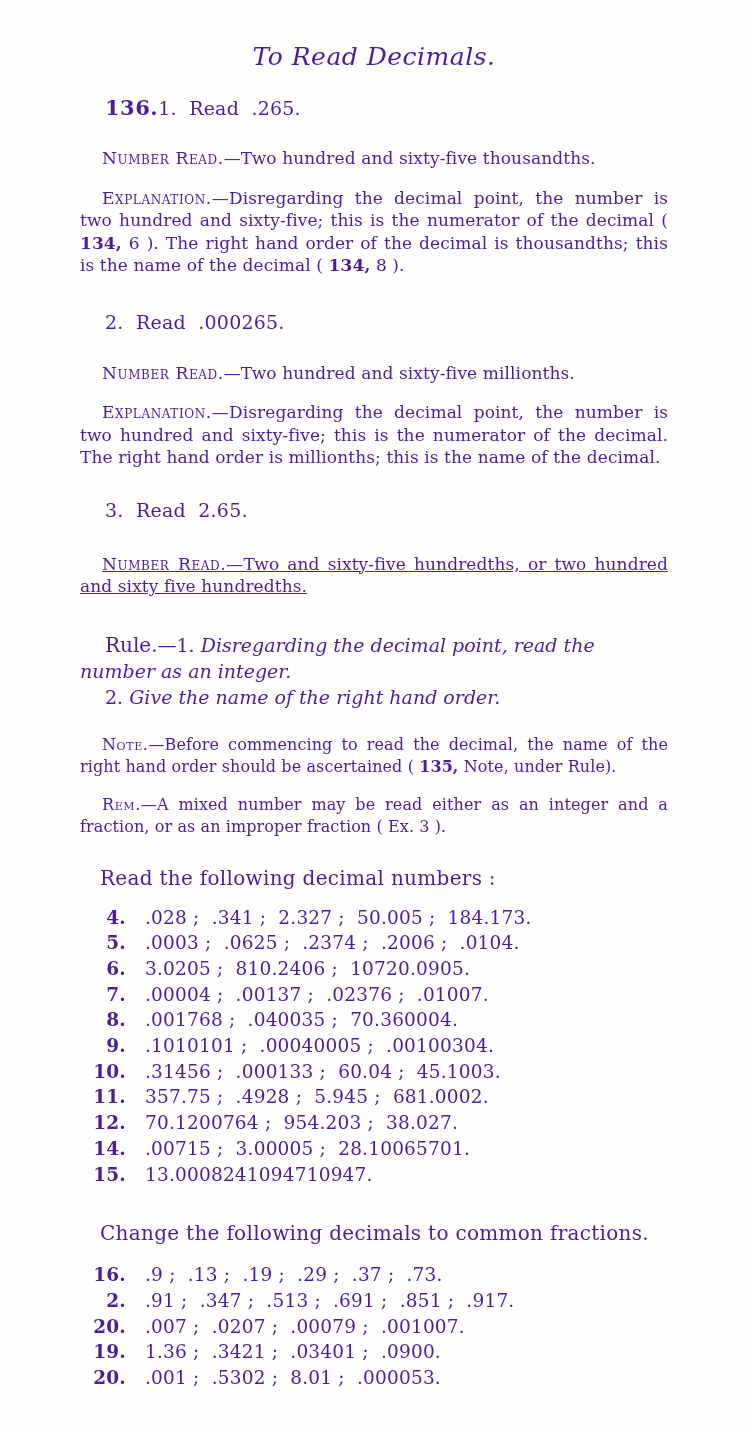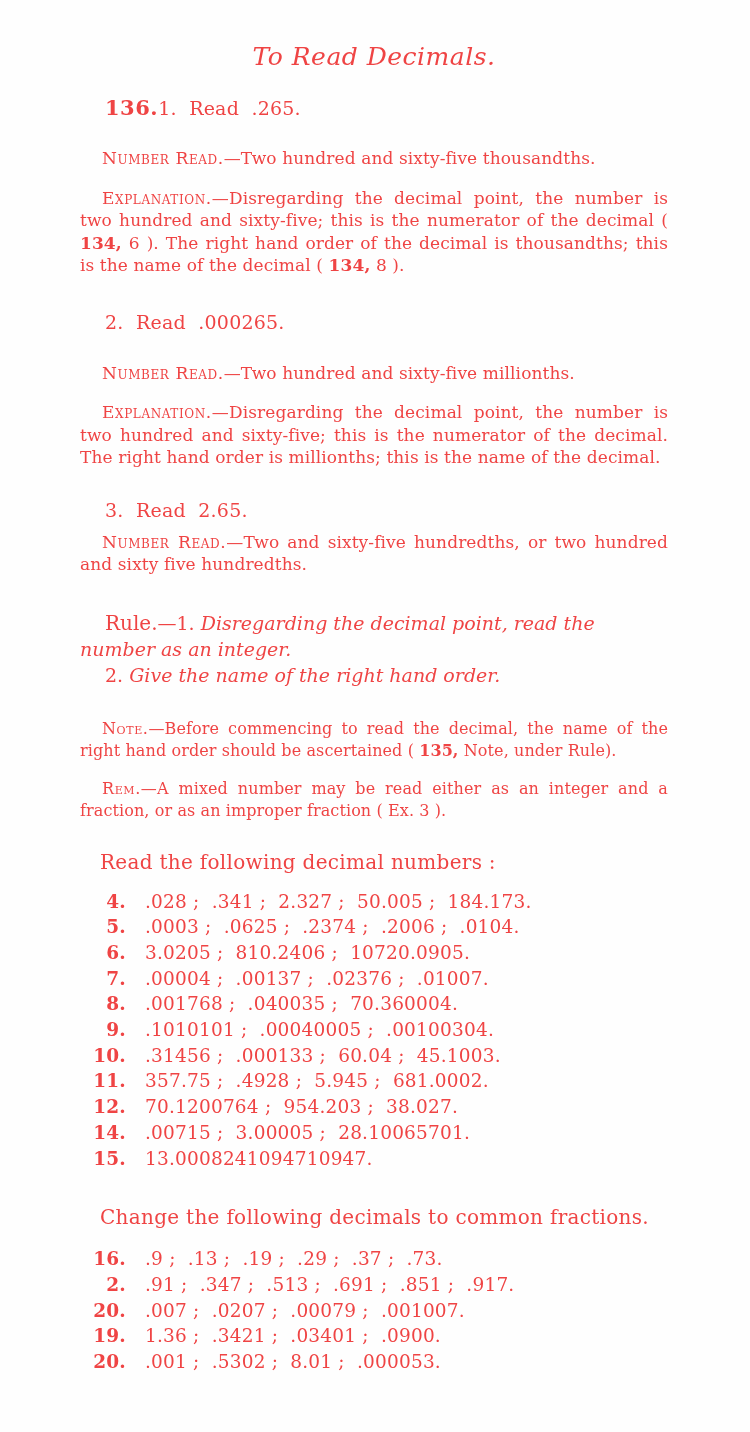--- a/index.html
+++ b/index.html
@@ -6,21 +6,21 @@
     margin: 0;
     padding: 0;
     background: #ffffff;
   }
   .page {
     position: relative;
     width: 750px;
     height: 1432px;
     box-sizing: border-box;
     background: #fefefe;
-    color: #ef4444;
+    color: #4c1d95;
     font-family: "DejaVu Serif", "Liberation Serif", serif;
     padding: 42px 82px 0 80px;
     overflow: hidden;
   }
   .title {
     margin: 0;
     text-align: center;
     font-style: italic;
     font-weight: normal;
     font-size: 25px;
@@ -50,32 +50,32 @@
     font-variant: small-caps;
     letter-spacing: 0.6px;
   }
   .bref { font-weight: bold; }
   .nr1 { margin-top: 27px; }
   .exp1 { margin-top: 17px; }
   .prob2 { margin-top: 34px; }
   .nr2 { margin-top: 29px; }
   .exp2 { margin-top: 17px; }
   .prob3 { margin-top: 30px; }
-  .nr3 { margin-top: 10px; }
+  .nr3 { margin-top: 32px; text-decoration: underline; }
   .rule {
     margin-top: 34px;
     font-size: 19px;
     line-height: 26px;
     text-indent: 25px;
   }
   .rule .rlabel { font-weight: normal; font-style: normal; font-size: 20px; }
   .rule .rnum { font-style: normal; }
   .rule .rtext { font-style: italic; }
   .note {
-    margin-top: 30px;
+    margin-top: 24px;
     font-size: 16px;
     line-height: 22px;
   }
   .rem { margin-top: 16px; }
   .ex-heading {
     font-size: 20px;
     text-indent: 20px;
     letter-spacing: 0.3px;
   }
   .ex-heading-read { margin-top: 28px; }

